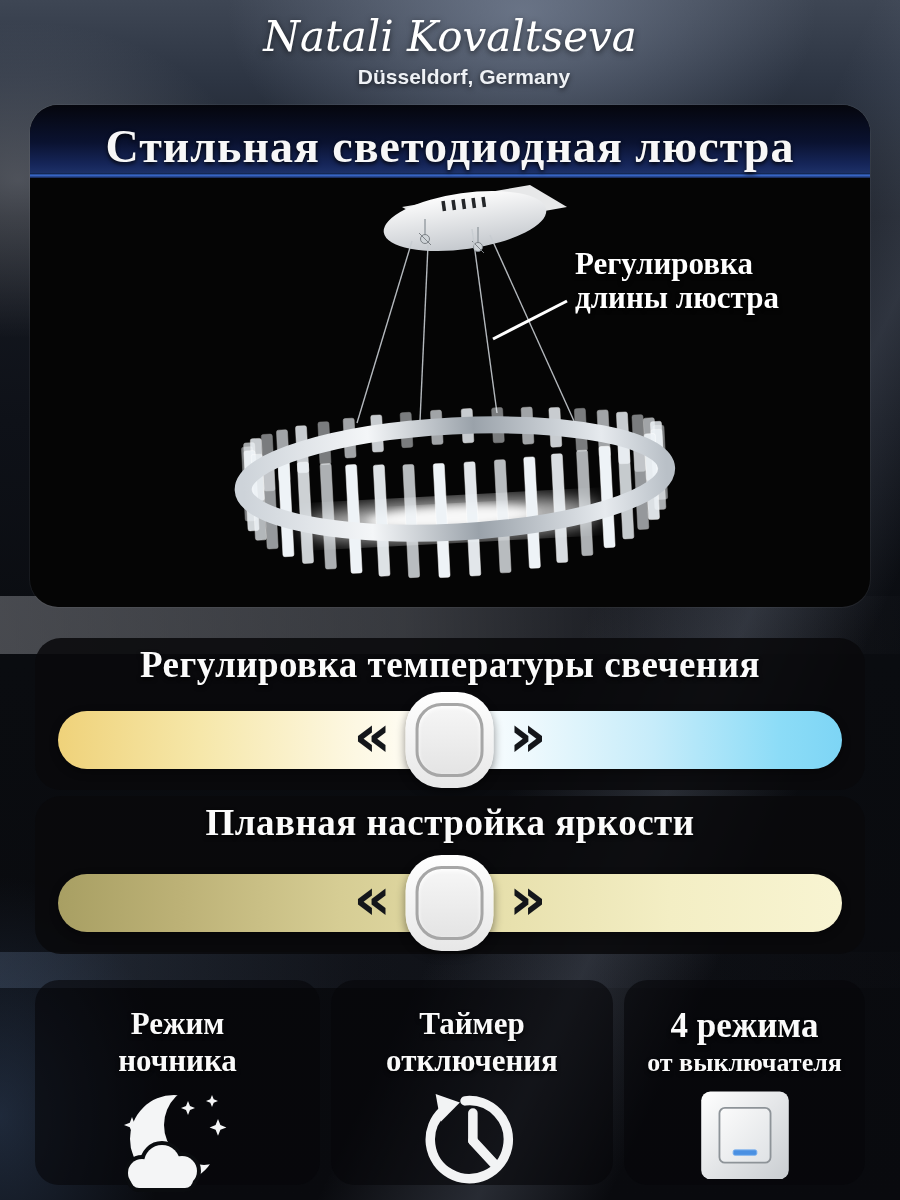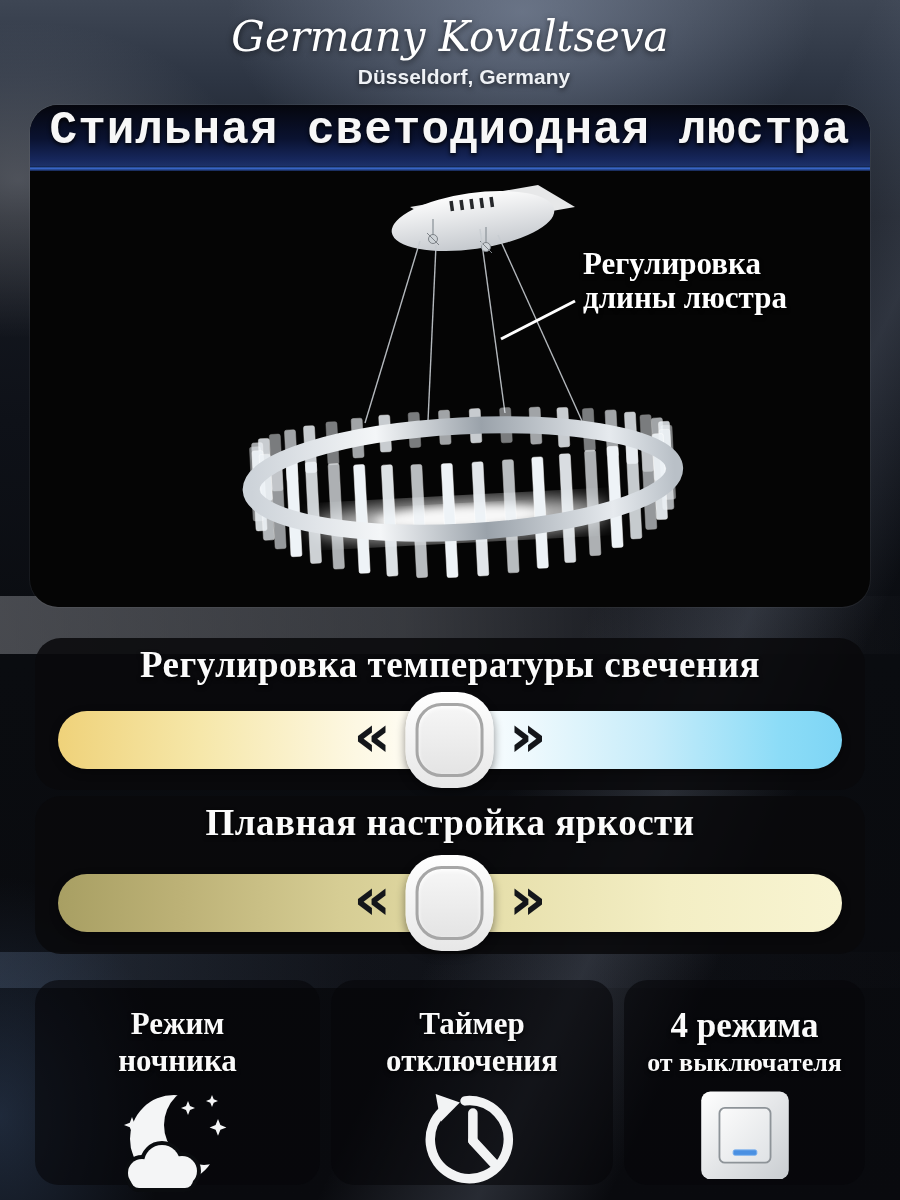--- a/index.html
+++ b/index.html
@@ -21,26 +21,26 @@
   }
   
   .brand{position:absolute;left:0;top:14px;width:100%;text-align:center;color:#fff;}
   .brand-name{font-family:"DejaVu Serif",serif;font-style:italic;font-size:42px;line-height:1.1;
     text-shadow:0 2px 6px rgba(0,0,0,.6);}
   .brand-loc{font-family:"Liberation Sans","DejaVu Sans",sans-serif;font-weight:700;font-size:21px;
     margin-top:5px;color:#eef1f5;text-shadow:0 2px 5px rgba(0,0,0,.6);padding-left:28px;}
   
   .hero-panel{position:absolute;left:30px;top:105px;width:840px;height:502px;border-radius:28px;
     background:#050505;overflow:hidden;box-shadow:0 0 0 1px rgba(255,255,255,.05);}
-  .hero-titlebar{height:61px;display:flex;align-items:flex-start;justify-content:center;
-    background:linear-gradient(180deg,#05060d 0%,#0a1230 55%,#16265a 88%,#1d3168 100%);font-family:Liberation Mono, monospace;}
+  .hero-titlebar{height:68px;display:flex;align-items:flex-end;justify-content:center;
+    background:linear-gradient(180deg,#05060d 0%,#0a1230 55%,#16265a 88%,#1d3168 100%);}
   .hero-title{font-size:46px;font-weight:700;color:#f7f7f7;letter-spacing:1px;
     text-shadow:0 2px 4px rgba(0,0,0,.9);}
   .accent-line{height:5px;background:linear-gradient(180deg,#0a1530,#3a6bd0 45%,#14224a);}
-  .hero-scene{position:absolute;left:8px;top:66px;width:840px;height:436px;}
+  .hero-scene{position:absolute;left:0;top:66px;width:840px;height:436px;}
   .hero-scene svg{display:block;}
   .annotation{position:absolute;left:545px;top:76px;color:#fff;font-weight:700;font-size:31px;
     line-height:1.1;text-shadow:0 2px 4px rgba(0,0,0,.9);}
   
   .section-panel{position:absolute;left:35px;width:830px;background:rgba(9,9,11,0.87);
     border-radius:26px;}
   #temp-panel{top:638px;height:152px;}
   #bright-panel{top:796px;height:158px;}
   .section-title{text-align:center;font-size:37px;font-weight:700;color:#fbfbfb;
     padding-top:5px;letter-spacing:.5px;text-shadow:0 2px 4px rgba(0,0,0,.9);}
@@ -68,21 +68,21 @@
   .feature:nth-child(3) .l1{font-size:35px;}
   .feature:nth-child(3) .l2{font-size:26px;}
   .feature-icon{margin-top:8px;}
 </style>
 </head>
 <body>
 
 <div class="page">
 
   <div class="brand">
-    <div class="brand-name">Germany Kovaltseva</div>
+    <div class="brand-name">Natali Kovaltseva</div>
     <div class="brand-loc">Düsseldorf, Germany</div>
   </div>
 
   <div class="hero-panel">
     <div class="hero-titlebar">
       <div class="hero-title">Стильная светодиодная люстра</div>
     </div>
     <div class="accent-line"></div>
     <div class="hero-scene">
       <svg id="chandelier-svg" width="840" height="436" viewBox="0 0 840 436">

